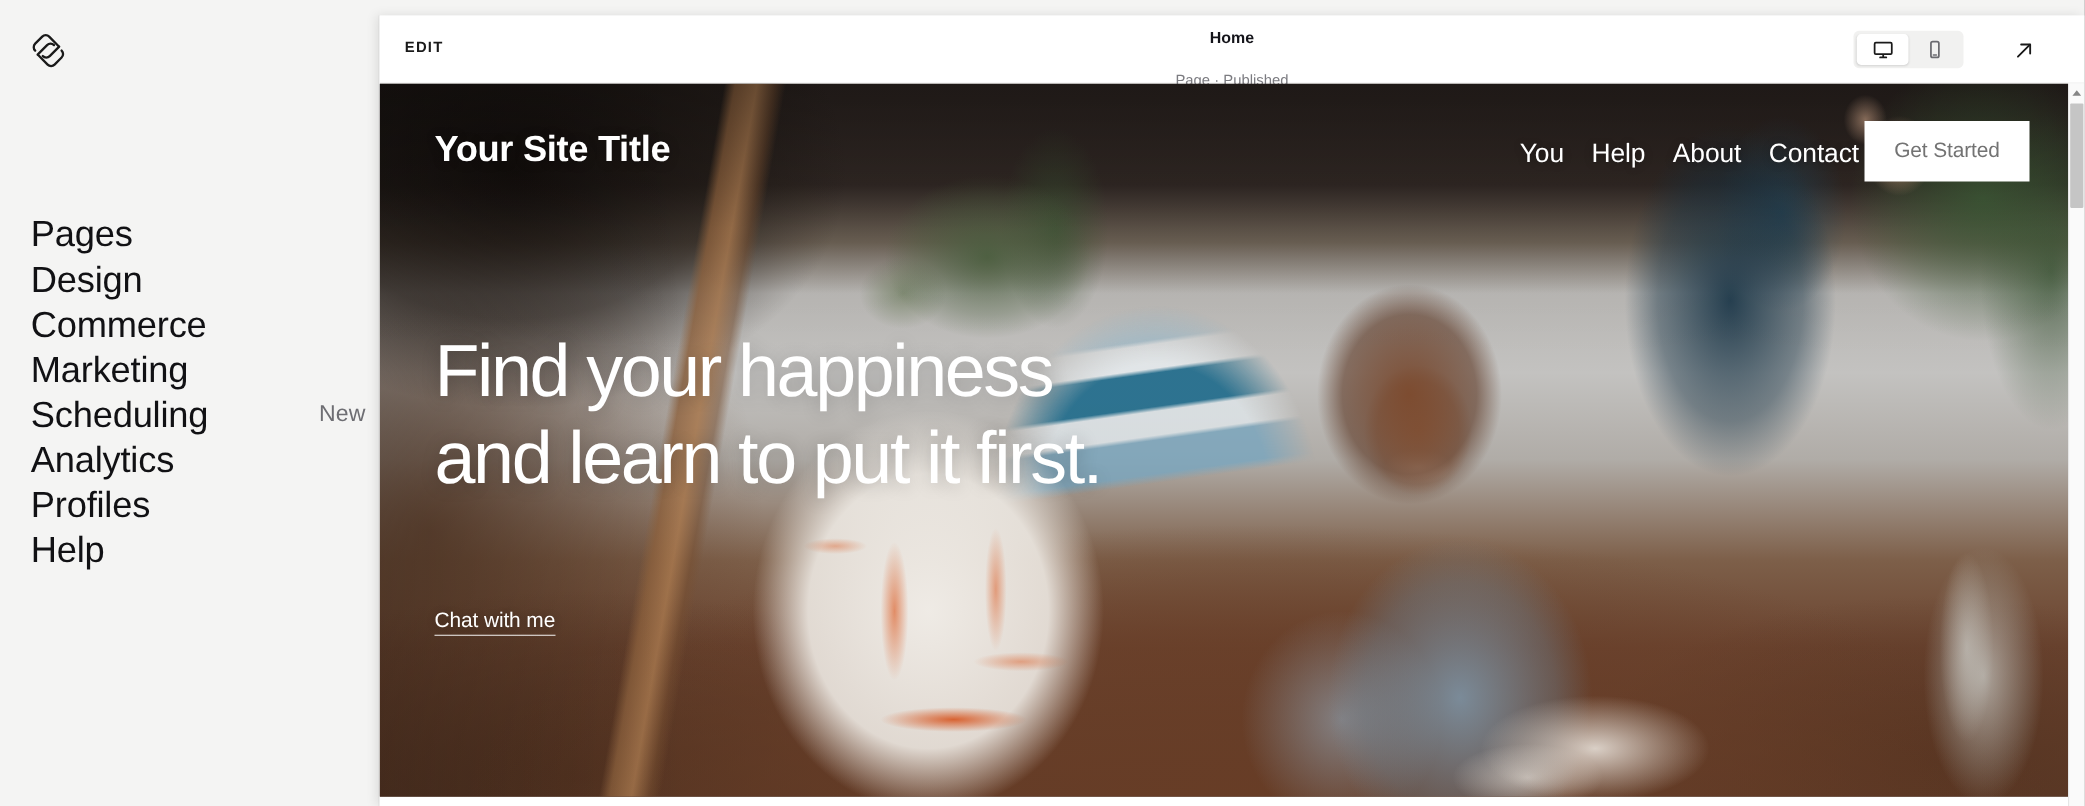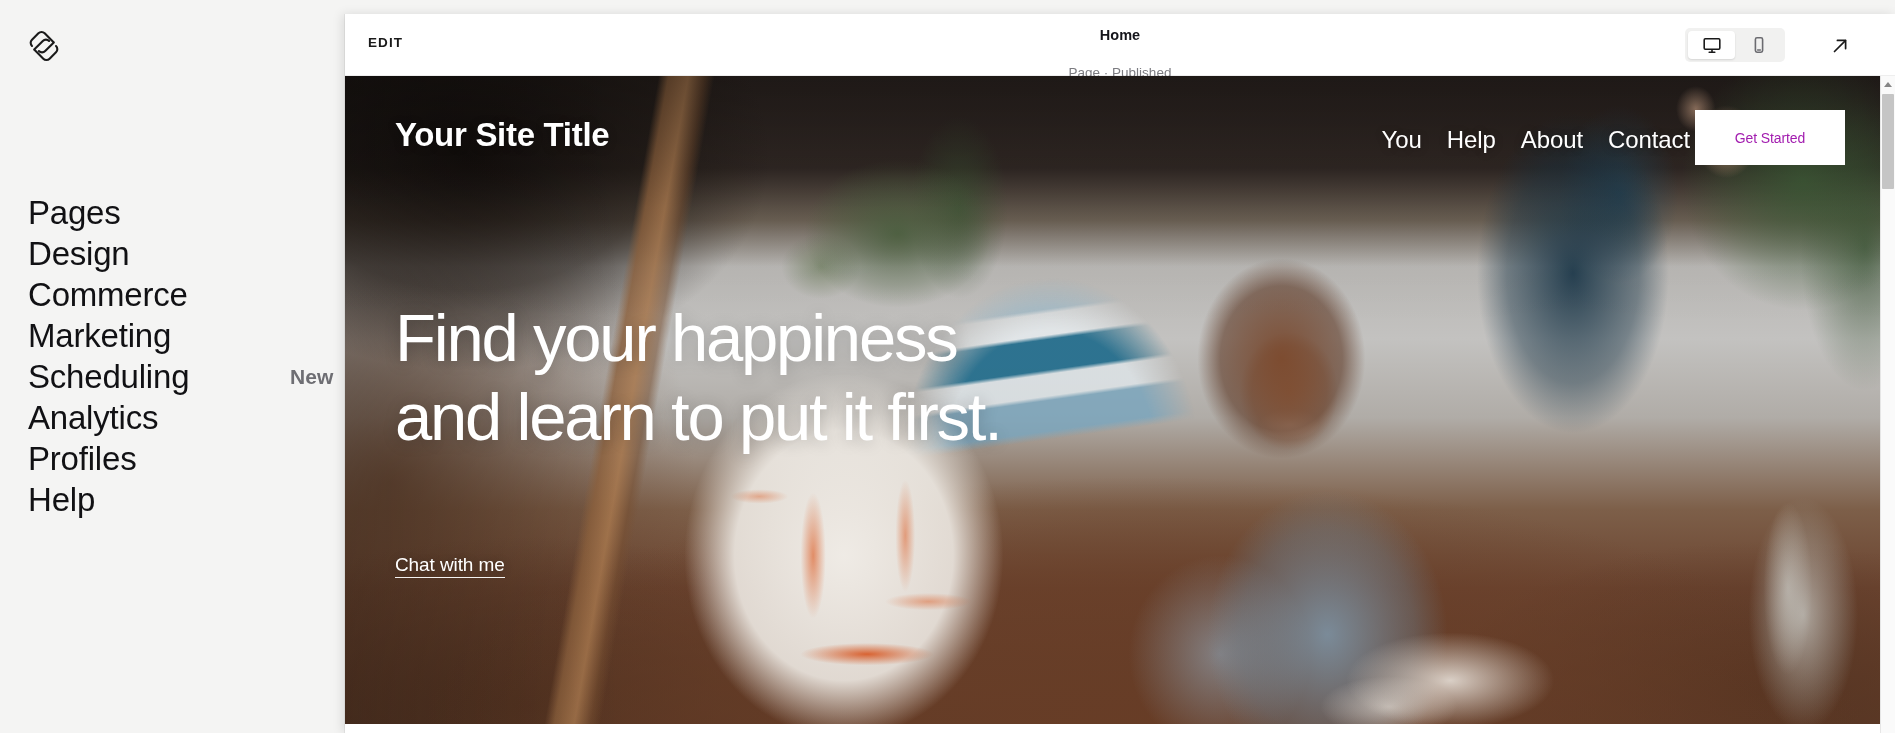--- a/index.html
+++ b/index.html
@@ -53,21 +53,21 @@
     font-size: 33px;
     line-height: 41px;
     font-weight: 400;
     color: #111114;
     letter-spacing: -0.2px;
   }
   .nav-badge {
     position: absolute;
     left: 290px;
     font-size: 21px;
-    font-weight: 700;
+    font-weight: 400;
     color: #6e6e73;
     letter-spacing: 0.1px;
   }
 
   
   #preview {
     position: absolute;
     left: 345px; top: 14px;
     width: 1550px;
     height: 719px;
@@ -296,23 +296,23 @@
     right: 35px; top: 34px;
     width: 150px; height: 55px;
     background: #ffffff;
     display: flex;
     align-items: center;
     justify-content: center;
     cursor: pointer;
     z-index: 6;
   }
   #get-started span {
-    font-size: 14px;
-    font-weight: 400;
-    color: #a21caf;
+    font-size: 19px;
+    font-weight: 400;
+    color: #737373;
     letter-spacing: -0.1px;
   }
 
   #hero-headline {
     position: absolute;
     left: 50px; top: 222px;
     z-index: 6;
     color: #ffffff;
     font-size: 67px;
     line-height: 79px;

